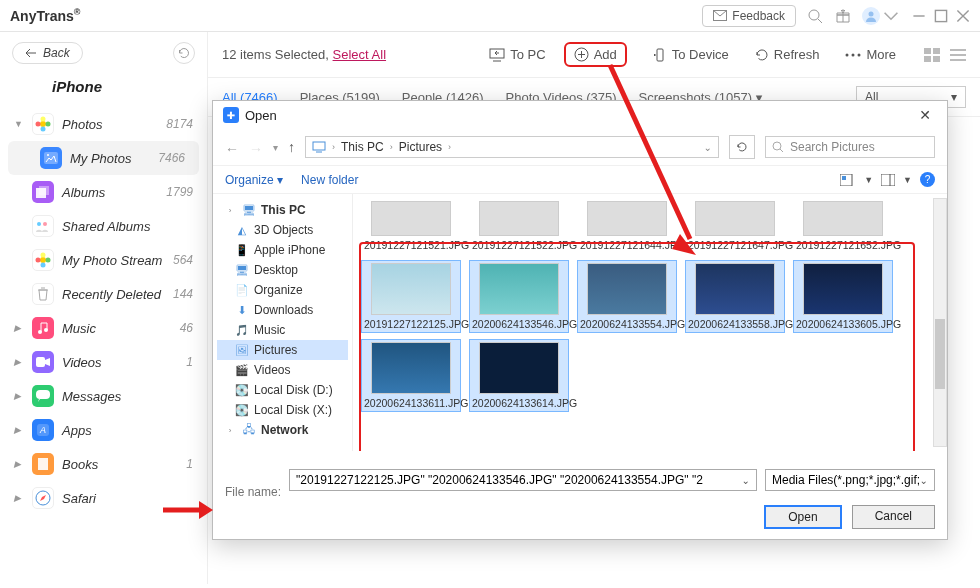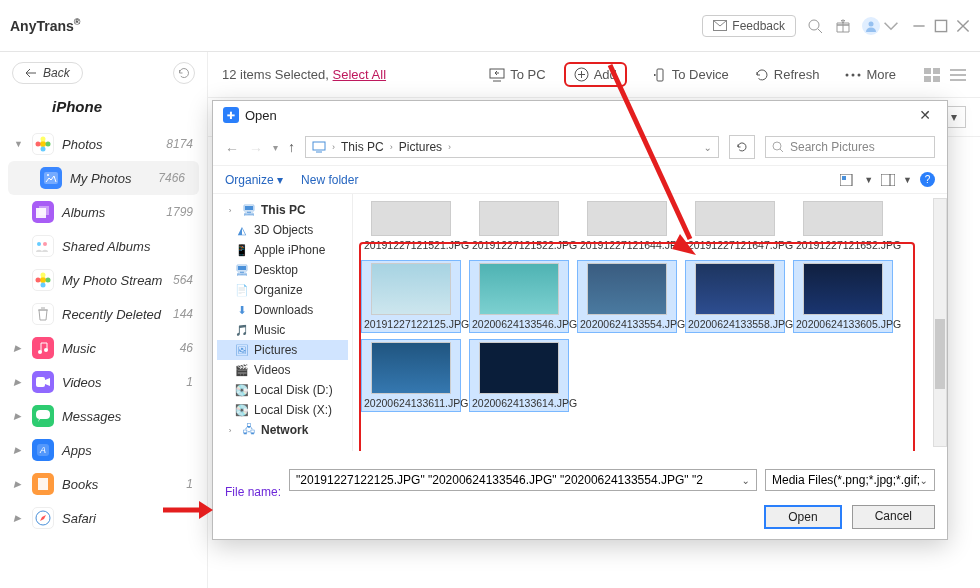--- a/index.html
+++ b/index.html
@@ -1,19 +1,19 @@
 <!DOCTYPE html>
 <html><head>
 <meta charset="utf-8">
 <style>
 * { box-sizing: border-box; margin: 0; padding: 0; font-family: "Segoe UI", Arial, sans-serif; }
 body { background: #fff; width: 980px; height: 588px; overflow: hidden; position: relative; }
 
 
-.topbar { height: 52px; display: flex; align-items: center; padding: 0 10px; border-bottom: 1px solid #e5e5e5; }
+.topbar { height: 32px; display: flex; align-items: center; padding: 0 10px; border-bottom: 1px solid #e5e5e5; }
 .brand { font-size: 14px; font-weight: 600; color: #333; }
 .brand sup { font-size: 9px; }
 .topbar-spacer { flex: 1; }
 .feedback-btn { display: flex; align-items: center; gap: 5px; border: 1px solid #ccc; border-radius: 4px; padding: 3px 10px; font-size: 12px; color: #555; cursor: pointer; }
 .top-icon { width: 18px; height: 18px; margin-left: 10px; color: #888; cursor: pointer; display: inline-flex; align-items: center; justify-content: center; }
 .top-icon svg { width: 16px; height: 16px; }
 .avatar { width:18px; height:18px; border-radius:50%; background:#e0eeff; margin-left:10px; display:inline-flex; align-items:center; justify-content:center; color:#95c0f0; }
 .win-group { margin-left:12px; display:flex; gap:8px; }
 .win-btn { width:14px; height:14px; color:#999; cursor:pointer; display:inline-flex; align-items:center; justify-content:center; }
 
@@ -81,21 +81,21 @@
 .file-item { width:100px; text-align:center; font-size:10.5px; color:#333; padding:2px; border:1px solid transparent; }
 .file-item.sel { background:#cfe5ff; border:1px solid #7ab8ff; }
 .thumb { width:80px; height:52px; margin:0 auto 3px; background:#ddd; border:1px solid #ccc; }
 .thumb.top { height:35px; }
 .t-blue1{background:linear-gradient(#a7d3e2,#cde6ee);} .t-teal{background:linear-gradient(#4fb3b3,#7cd0d0);} .t-sea{background:linear-gradient(#3a5c80,#4a7aa0);} .t-navy{background:linear-gradient(#1d3560,#2d4d90);} .t-night{background:linear-gradient(#102040,#1a3570);} .t-wave{background:linear-gradient(#205580,#3578b0);} .t-neon{background:#0a1e3a;}
 .red-box { position:absolute; border:2px solid #e41e1e; border-radius:4px; pointer-events:none; left:6px; top:48px; width:556px; height:230px; }
 .vscroll { position:absolute; right:0; top:4px; bottom:4px; width:14px; background:#f0f0f0; border:1px solid #ddd; }
 .vscroll-thumb { position:absolute; left:1px; right:1px; top:120px; height:70px; background:#c9c9c9; }
 
 .dlg-filename { display:flex; align-items:center; gap:8px; padding:10px 12px 6px; font-size:12px; }
-.dlg-filename label { color:#6d28d9;margin-top:24px; }
+.dlg-filename label { color:#737373;margin-top:24px; }
 .filename-field { flex:1; border:1px solid #aaa; padding:3px 6px; font-size:12px; display:flex; align-items:center; justify-content:space-between; cursor:text; overflow:hidden; white-space:nowrap; }
 .filetype-field { width:170px; border:1px solid #aaa; padding:3px 6px; font-size:12px; display:flex; align-items:center; justify-content:space-between; cursor:pointer; overflow:hidden; white-space:nowrap; }
 
 .dlg-actions { display:flex; justify-content:flex-end; gap:10px; padding:0 12px 10px; position:relative; }
 .dlg-btn { border:1px solid #999; background:#efefef; padding:3px 22px; font-size:12px; cursor:pointer; color:#222; }
 .dlg-btn.primary { border:2px solid #2a7ffb; }
 
 
 .big-arrow { position:absolute; z-index:80; pointer-events:none; }
 .arrow1 { left:600px; top:59px; width:105px; height:200px; }

